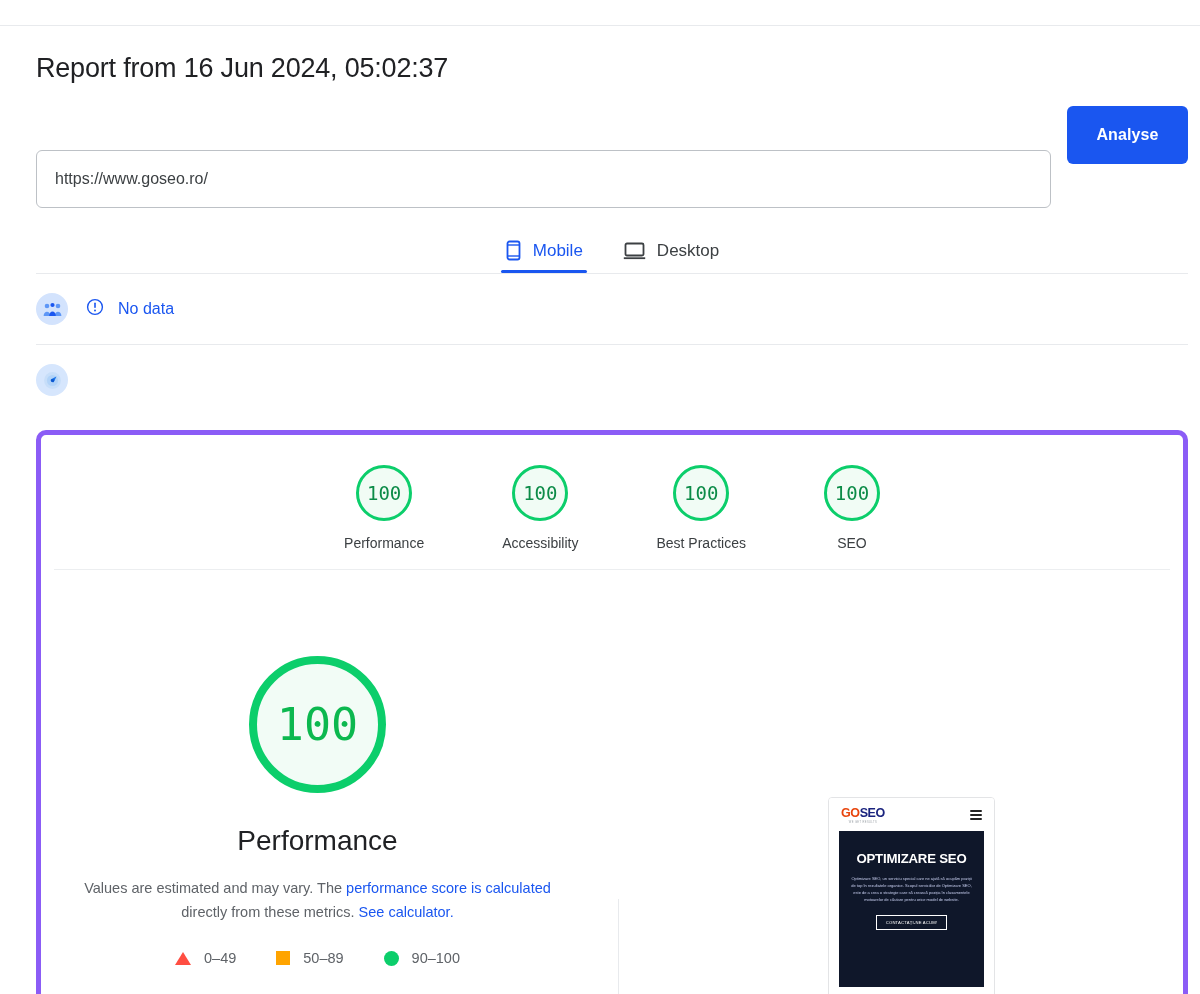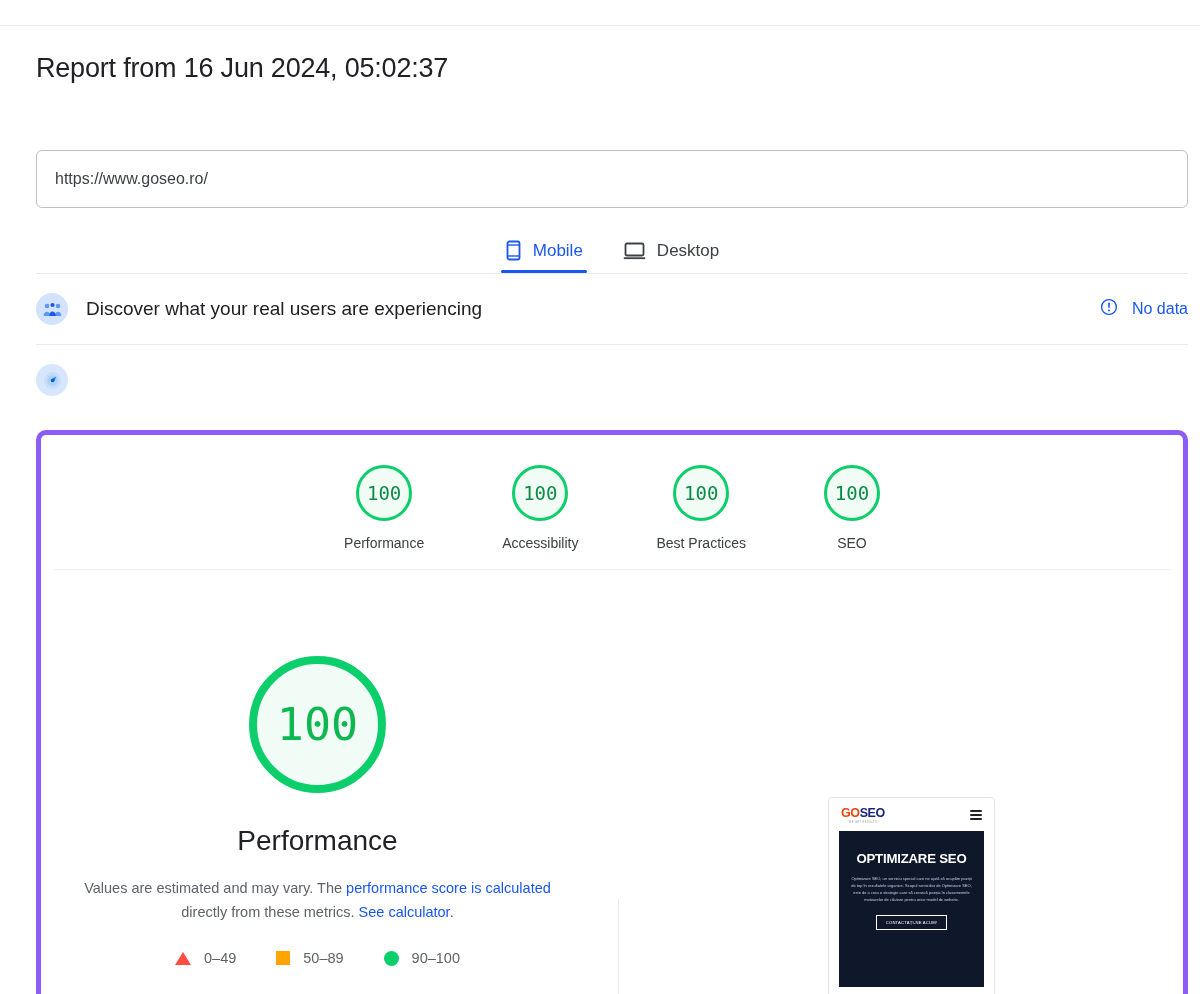--- a/index.html
+++ b/index.html
@@ -315,20 +315,21 @@
 <div class="page">
 
   <div class="top-rule"></div>
 
   <div class="content">
 
     <h1 class="report-title">Report from 16 Jun 2024, 05:02:37</h1>
 
     <div class="url-row">
       <div class="url-field" title="Enter a web page URL">https://www.goseo.ro/</div>
+      <button class="analyse-btn">Analyse</button>
     </div>
 
     <div class="tabs">
       <div class="tab active">
         <span>
           <svg width="17" height="21" viewBox="0 0 17 21" fill="none">
             <rect x="2.5" y="1.5" width="12" height="18" rx="2" stroke="#1a56f0" stroke-width="1.8"></rect>
             <line x1="2.5" y1="5" x2="14.5" y2="5" stroke="#1a56f0" stroke-width="1.4"></line>
             <line x1="2.5" y1="16" x2="14.5" y2="16" stroke="#1a56f0" stroke-width="1.4"></line>
           </svg>
@@ -352,21 +353,20 @@
       <span class="sec-icon icon-users">
         <svg width="19" height="15" viewBox="0 0 19 15">
           <circle cx="4" cy="4" r="2.3" fill="#5e97f6"></circle>
           <circle cx="15" cy="4" r="2.3" fill="#5e97f6"></circle>
           <circle cx="9.5" cy="3" r="2.1" fill="#1a56f0"></circle>
           <path d="M0.6 14c0-2.6 1.5-4.2 3.4-4.2S7.4 11.4 7.4 14z" fill="#5e97f6"></path>
           <path d="M11.6 14c0-2.6 1.5-4.2 3.4-4.2S18.4 11.4 18.4 14z" fill="#5e97f6"></path>
           <path d="M6.2 14c0-2.8 1.5-4.6 3.3-4.6s3.3 1.8 3.3 4.6z" fill="#1a56f0"></path>
         </svg>
       </span>
-      <span class="section-title">Discover what your real users are experiencing</span>
       <span class="no-data">
         <span>
           <svg width="18" height="18" viewBox="0 0 18 18">
             <circle cx="9" cy="9" r="7.4" fill="none" stroke="#1a56f0" stroke-width="1.4"></circle>
             <rect x="8.2" y="4.4" width="1.6" height="5.6" rx="0.8" fill="#1a56f0"></rect>
             <circle cx="9" cy="12.4" r="1" fill="#1a56f0"></circle>
           </svg>
         </span>
         <span>No data</span>
       </span>

